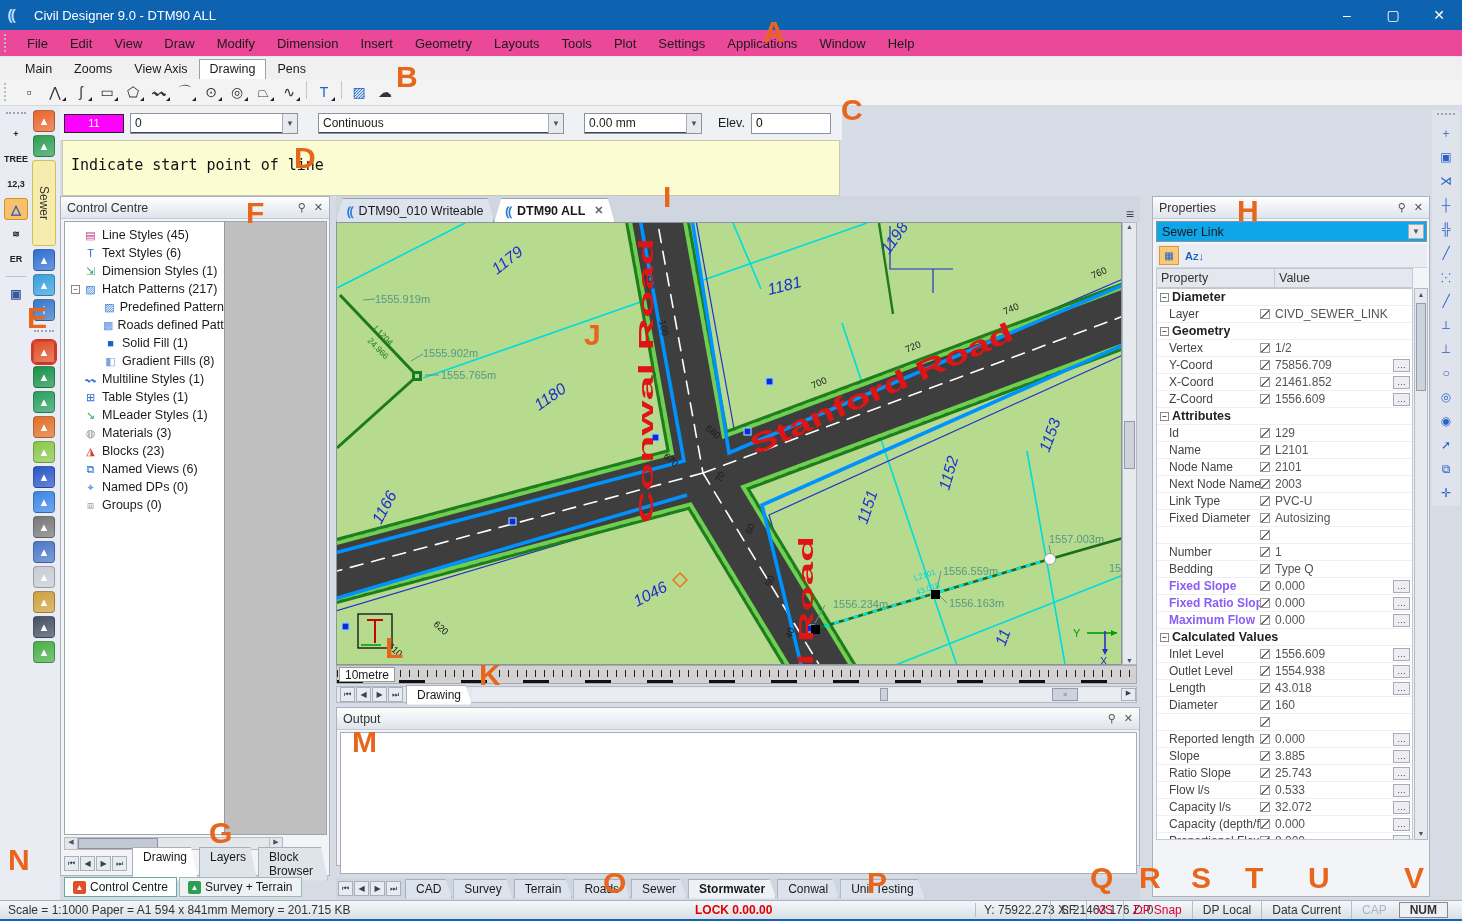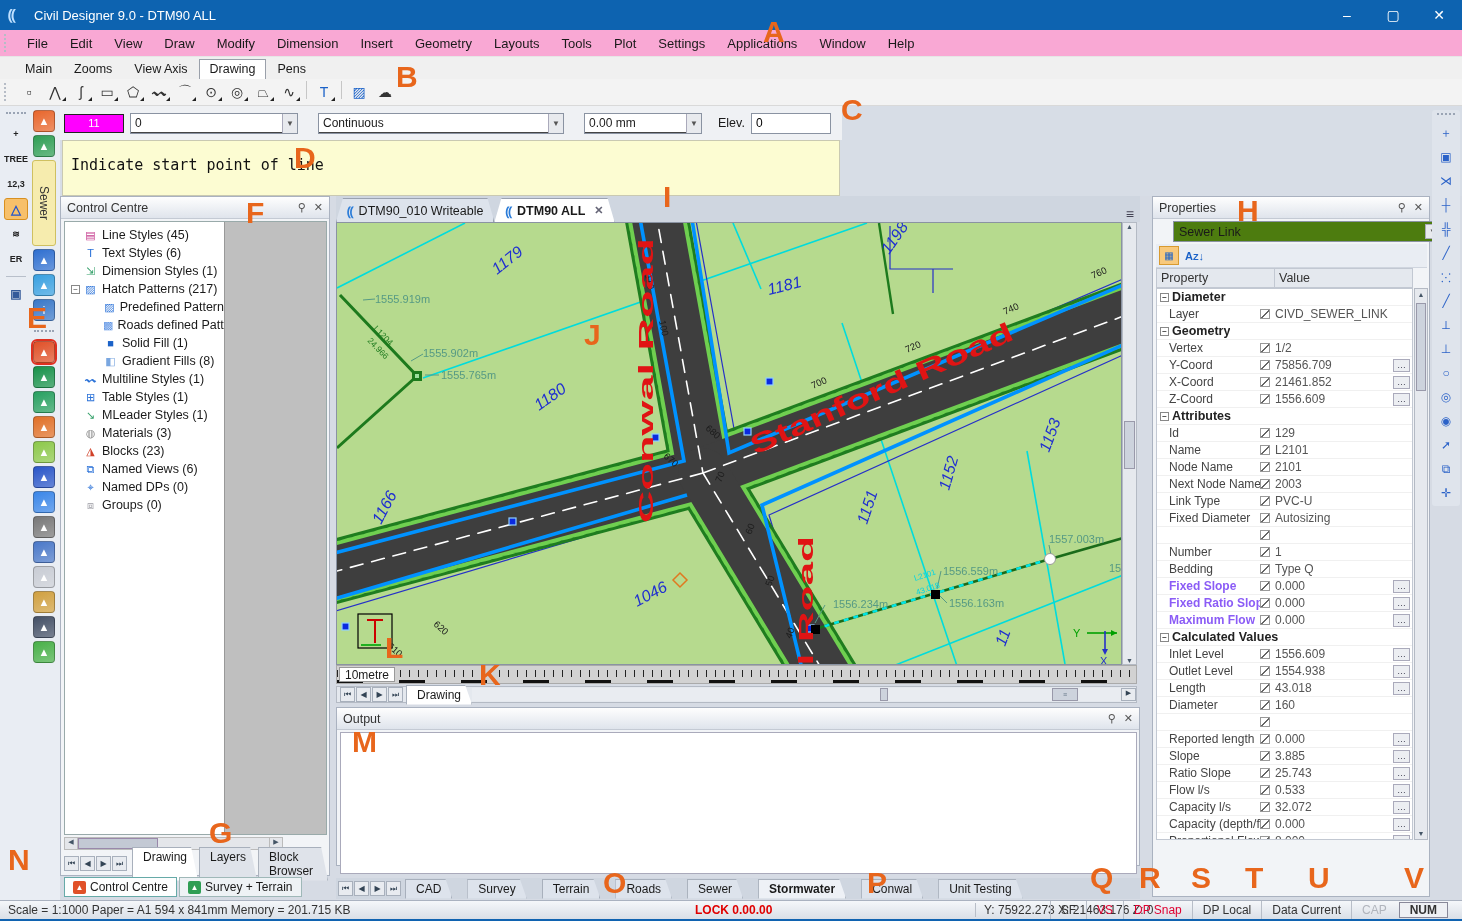--- a/index.html
+++ b/index.html
@@ -6,21 +6,21 @@
   html,body{width:1462px;height:921px}
   body{position:relative;overflow:hidden;font-family:"Liberation Sans",sans-serif;background:#d6dbe4;font-size:13px;color:#1a1a1a}
   .abs{position:absolute}
   
   #titlebar{left:0;top:0;width:1462px;height:30px;background:#0d63b0;display:flex;align-items:center;color:#fff}
   #titlebar .logo{width:18px;height:18px;margin:0 8px 0 8px;color:#bfe0ff;font-weight:bold;font-size:15px;line-height:18px}
   #titlebar .t-title{font-size:13px}
   #win-controls{margin-left:auto;display:flex;height:30px}
   #win-controls .wc{width:46px;height:30px;display:flex;align-items:center;justify-content:center;color:#fff;font-size:14px}
   
-  #menubar{left:0;top:30px;width:1462px;height:27px;background:#f9a8d4;display:flex;align-items:center;border-bottom:1px solid #e6e6e6}
+  #menubar{left:0;top:30px;width:1462px;height:27px;background:#ec4899;display:flex;align-items:center;border-bottom:1px solid #e6e6e6}
   .grip{width:8px;height:70%;border-left:2px dotted #b6bcc6;margin:0 4px}
   #menubar .mi{padding:4px 11px;font-size:13px}
   #ribbontabs{left:0;top:57px;width:1462px;height:22px;background:#f0f0f0;display:flex;align-items:flex-end;padding-left:14px}
   #ribbontabs .rt{padding:2px 10px 3px;font-size:12.5px;border:1px solid transparent;border-bottom:none}
   #ribbontabs .rt.active{background:#fff;border-color:#9aa0aa}
   #toolbar{left:0;top:79px;width:1462px;height:27px;background:#f3f3f3;border-bottom:1px solid #d9d9d9;display:flex;align-items:center}
   #toolbar .ti{width:24px;height:22px;display:flex;align-items:center;justify-content:center;font-size:14px;color:#333;position:relative;margin:0 1px}
   #toolbar .ti.dd::after{content:"";position:absolute;right:1px;bottom:2px;border-left:4px solid transparent;border-bottom:4px solid #222}
   #toolbar .ti.blue{color:#1b62c8}
   #toolbar .sep{width:1px;height:18px;background:#c6c6c6;margin:0 4px}
@@ -94,21 +94,21 @@
   #map-hrow .hthumb{position:absolute;left:580px;top:0;width:26px;height:13px;background:#cdd3dd;border:1px solid #99a;font-size:7px;text-align:center;color:#678;line-height:11px}
   #map-hrow .hmark{position:absolute;left:408px;top:0;width:8px;height:13px;background:#cdd3dd;border:1px solid #99a}
   
   #output{left:336px;top:707px;width:804px;height:159px}
   #output-body{position:absolute;left:3px;top:24px;width:797px;height:142px;background:#fff;border:1px solid #aab}
   #out-tabs{left:336px;top:878px;width:804px;height:21px;display:flex;align-items:center;background:#cfd6e0;padding-left:2px}
   #out-tabs .stab{background:#dde3ec}
   #out-tabs .stab.active{background:#eef1f6;font-weight:bold}
   
   #props{left:1152px;top:196px;width:278px;height:701px}
-  #prop-sel{position:absolute;left:20px;top:24px;width:271px;height:21px;background:#4d7c0f;border:1px solid #8a93a2;display:flex;align-items:center;font-size:12.5px}
+  #prop-sel{position:absolute;left:3px;top:24px;width:271px;height:21px;background:#0ea5e9;border:1px solid #8a93a2;display:flex;align-items:center;font-size:12.5px}
   #prop-sel .cv{flex:1;padding:0 5px}
   #prop-sel .ca{width:16px;height:15px;margin-right:2px;background:#e8eaee;border:1px solid #aab;font-size:8px;display:flex;align-items:center;justify-content:center;color:#555}
   #prop-tools{position:absolute;left:3px;top:47px;width:271px;height:24px;background:#e9edf3;display:flex;align-items:center;gap:6px;padding-left:3px;border-bottom:1px solid #cfd5de}
   #prop-tools .pt1{width:20px;height:19px;background:#f8c97c;border:1px solid #d89a30;display:flex;align-items:center;justify-content:center;font-size:10px;color:#1b62c8}
   #prop-tools .pt2{font-size:11px;color:#1b62c8;font-weight:bold}
   #prop-cols{position:absolute;left:3px;top:71px;width:257px;height:20px;background:#e4e8ee;border:1px solid #c2c8d2;display:flex;font-size:12.5px;color:#333}
   #prop-cols .c1{width:118px;padding:2px 4px;border-right:1px solid #c2c8d2}
   #prop-cols .c2{padding:2px 4px}
   #prop-rows{position:absolute;left:3px;top:91px;width:257px;height:552px;background:#fff;border:1px solid #c2c8d2;overflow:hidden}
   .prow{display:flex;align-items:center;height:17px;font-size:12px;border-bottom:1px solid #f0f0f0;color:#444}
@@ -640,21 +640,21 @@
   </div>
   <div id="output-body"></div>
 </div>
 <div id="out-tabs" class="abs">
   <span class="navbtns">
       <span class="nb">⏮</span>
       <span class="nb">◀</span>
       <span class="nb">▶</span>
       <span class="nb">⏭</span>
     </span>
-  <span style="display:flex;gap:15px">
+  <span style="display:flex;gap:1px">
 
   <span class="stab"><i style="font-style:normal">CAD</i></span>
       <span class="stab"><i style="font-style:normal">Survey</i></span>
       <span class="stab"><i style="font-style:normal">Terrain</i></span>
       <span class="stab"><i style="font-style:normal">Roads</i></span>
       <span class="stab"><i style="font-style:normal">Sewer</i></span>
       <span class="stab active"><i style="font-style:normal">Stormwater</i></span>
       <span class="stab"><i style="font-style:normal">Conwal</i></span>
       <span class="stab"><i style="font-style:normal">Unit Testing</i></span>
     </span>

